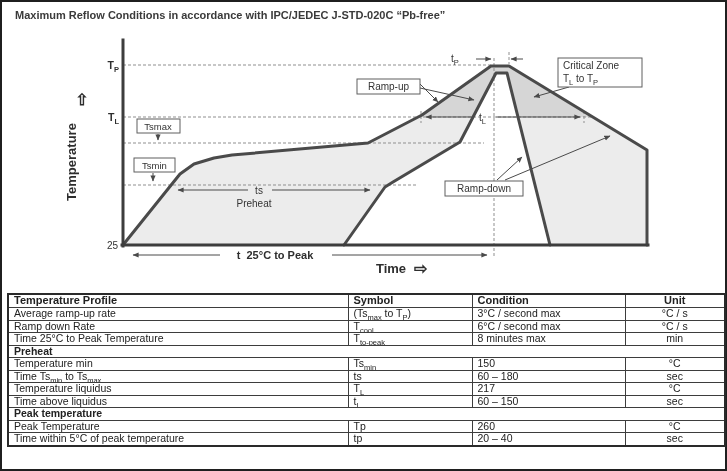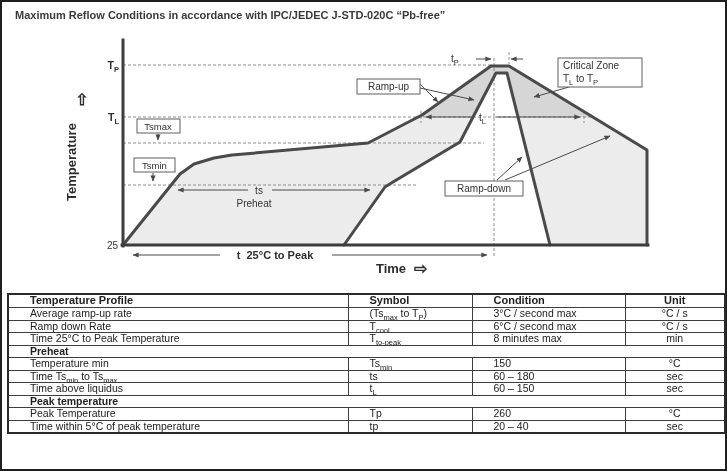--- a/index.html
+++ b/index.html
@@ -22,21 +22,21 @@
   .dash  { stroke:#8f8f8f; stroke-width:1; stroke-dasharray:3 2; fill:none; }
   .prof  { stroke:#4a4a4a; stroke-width:3; fill:none; stroke-linejoin:round; stroke-linecap:round; }
   .axis  { stroke:#3d3d3d; stroke-width:3; stroke-linecap:square; }
   .arr   { stroke:#4a4a4a; stroke-width:1; fill:none; }
   .lblbox{ fill:#ffffff; stroke:#5f5f5f; stroke-width:1; }
 
   
   .tablewrap { position:absolute; left:5px; top:291px; width:717px; }
   table.spec { border-collapse:collapse; table-layout:fixed; width:717px;
                font-size:10.5px; color:#222; border:2px solid #2a2a2a; }
-  table.spec th, table.spec td { border:1px solid #3d3d3d; padding:0 21px;
+  table.spec th, table.spec td { border:1px solid #3d3d3d; padding:0 5px;
                height:11.4px; line-height:11.5px; white-space:nowrap; overflow:hidden;
                font-weight:normal; text-align:left; }
   table.spec th { font-size:11px; font-weight:bold; height:12px; }
   table.spec th.unit, table.spec td.unit { text-align:center; }
   table.spec td.section { font-weight:bold; }
   table.spec sub { font-size:7.5px; line-height:0;text-align:right; }
 </style>
 </head>
 <body>
 
@@ -181,20 +181,26 @@
             <td><span>150</span></td>
             <td class="unit"><span>°C</span></td>
           </tr>
           <tr>
             <td><span>Time Ts</span><sub>min</sub><span> to Ts</span><sub>max</sub></td>
             <td><span>ts</span></td>
             <td><span>60 – 180</span></td>
             <td class="unit"><span>sec</span></td>
           </tr>
           <tr>
+            <td><span>Temperature liquidus</span></td>
+            <td><span>T</span><sub>L</sub></td>
+            <td><span>217</span></td>
+            <td class="unit"><span>°C</span></td>
+          </tr>
+          <tr>
             <td><span>Time above liquidus</span></td>
             <td><span>t</span><sub>L</sub></td>
             <td><span>60 – 150</span></td>
             <td class="unit"><span>sec</span></td>
           </tr>
           <tr>
             <td colspan="4" class="section">Peak temperature</td>
           </tr>
           <tr>
             <td><span>Peak Temperature</span></td>

